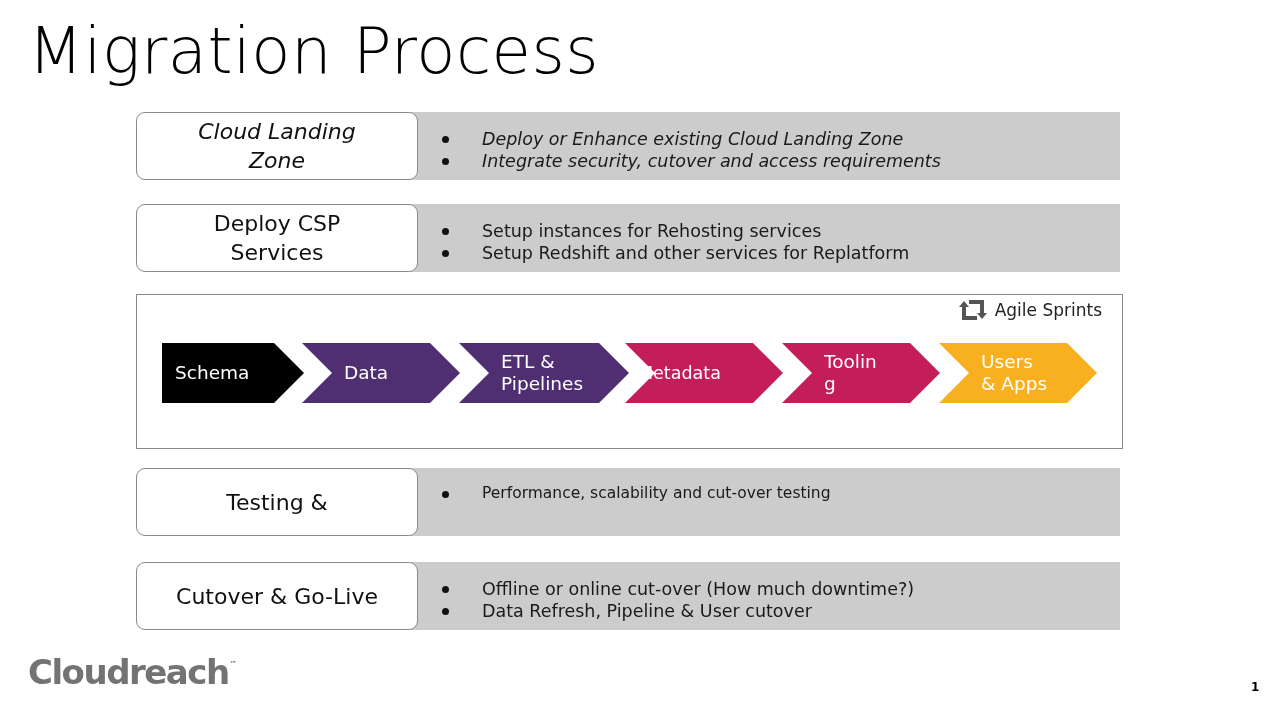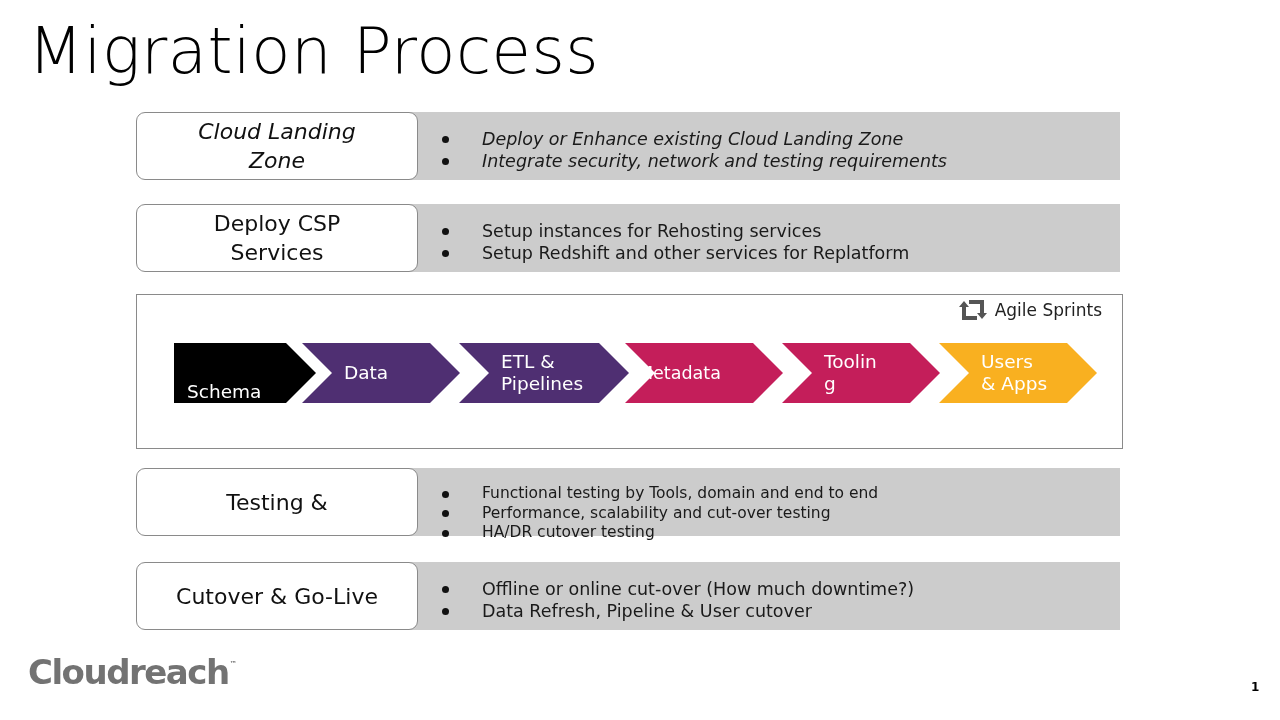--- a/index.html
+++ b/index.html
@@ -68,21 +68,21 @@
 <div class="row" style="top:112px;font-style:italic;">
   <div class="bar"></div>
   <div class="label-box">
     <div>
       <div>Cloud Landing</div>
       <div>Zone</div>
     </div>
   </div>
   <ul>
     <li><span class="dot"></span><span>Deploy or Enhance existing Cloud Landing Zone</span></li>
-    <li><span class="dot"></span><span>Integrate security, network and testing requirements</span></li>
+    <li><span class="dot"></span><span>Integrate security, cutover and access requirements</span></li>
   </ul>
 </div>
 
 <div class="row" style="top:204px;">
   <div class="bar"></div>
   <div class="label-box">
     <div>
       <div>Deploy CSP</div>
       <div>Services</div>
     </div>
@@ -96,21 +96,21 @@
 <div class="dw-box">
   <div class="agile">
     <svg width="32" height="22" viewBox="0 0 32 22">
       <path d="M2 8 L7 2 L12 8 L9 8 L9 17 L20 17 L20 21 L5 21 L5 8 Z" fill="#555"></path>
       <path d="M30 14 L25 20 L20 14 L23 14 L23 5 L12 5 L12 1 L27 1 L27 14 Z" fill="#555"></path>
     </svg>
     <span>Agile Sprints</span>
   </div>
 
   <div id="chevrons">
-    <div class="chev" style="left:37px;width:142px;align-items:flex-end;">
+    <div class="chev" style="left:25px;width:142px;">
       <svg width="142" height="60">
           <polygon class="cp" points="0,0 112,0 142,30 112,60 0,60" fill="#000000"></polygon>
         </svg>
       <span style="margin-left:13px;"><span>Schema</span></span>
     </div>
     <div class="chev" style="left:165px;width:158px;">
       <svg width="158" height="60">
           <polygon class="cp" points="0,0 128,0 158,30 128,60 0,60 30,30" fill="#4f2f72"></polygon>
         </svg>
       <span style="margin-left:42px;"><span>Data</span></span>
@@ -143,23 +143,21 @@
 </div>
 
 <div class="row small" style="top:468px;">
   <div class="bar"></div>
   <div class="label-box">
     <div>
       <div>Testing &amp;</div>
     </div>
   </div>
   <ul>
-    <li><span class="dot"></span><span>Functional testing by Tools, domain and end to end</span></li>
     <li><span class="dot"></span><span>Performance, scalability and cut-over testing</span></li>
-    <li><span class="dot"></span><span>HA/DR cutover testing</span></li>
   </ul>
 </div>
 
 <div class="row" style="top:562px;">
   <div class="bar"></div>
   <div class="label-box">
     <div>
       <div>Cutover &amp; Go-Live</div>
     </div>
   </div>

